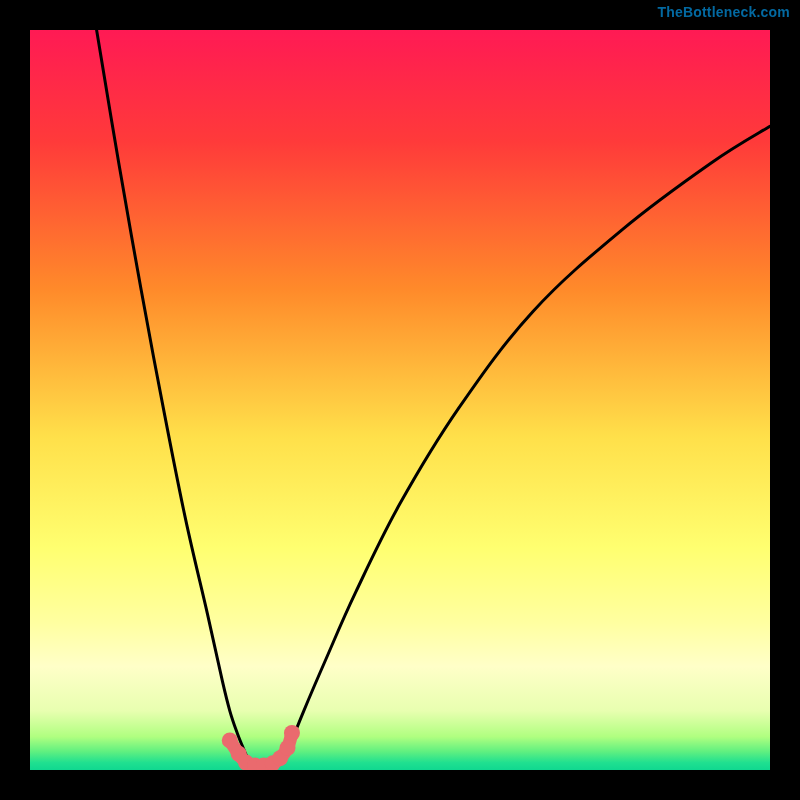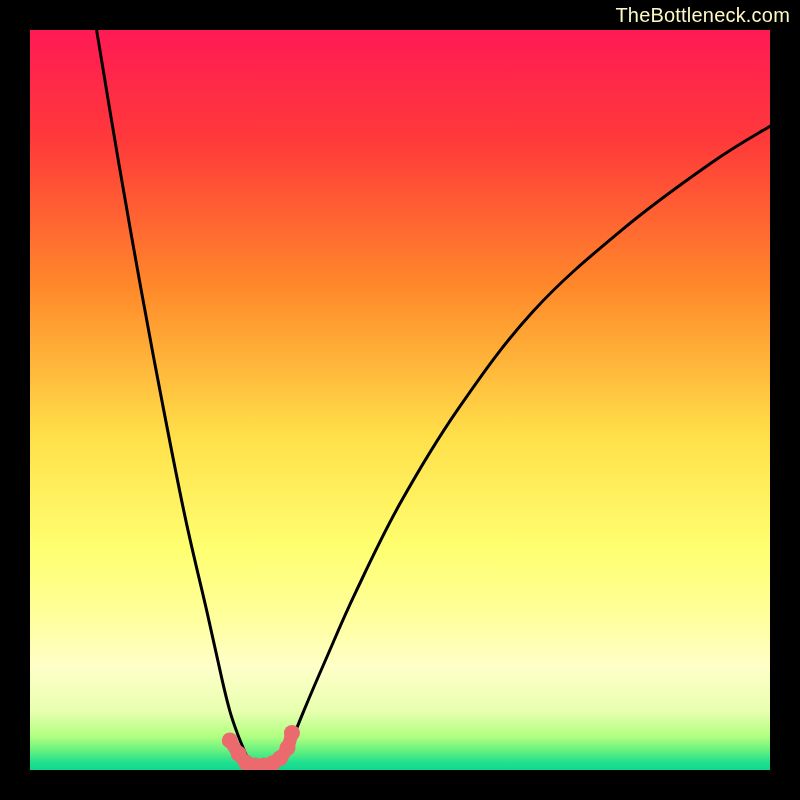--- a/index.html
+++ b/index.html
@@ -20,23 +20,23 @@
     background: #000;
   }
   .plot-area {
     position: absolute;
     
   }
   .credit {
     position: absolute;
     top: 4px;
     right: 10px;
-    color: #fef9c3;
-    font-size: 20px;
-    font-weight: 400;
+    color: #0369a1;
+    font-size: 14px;
+    font-weight: 700;
     letter-spacing: 0.2px;
   }
   svg {
     position: absolute;
     top: 0;
     left: 0;
   }
 </style>
 </head>
 <body>

